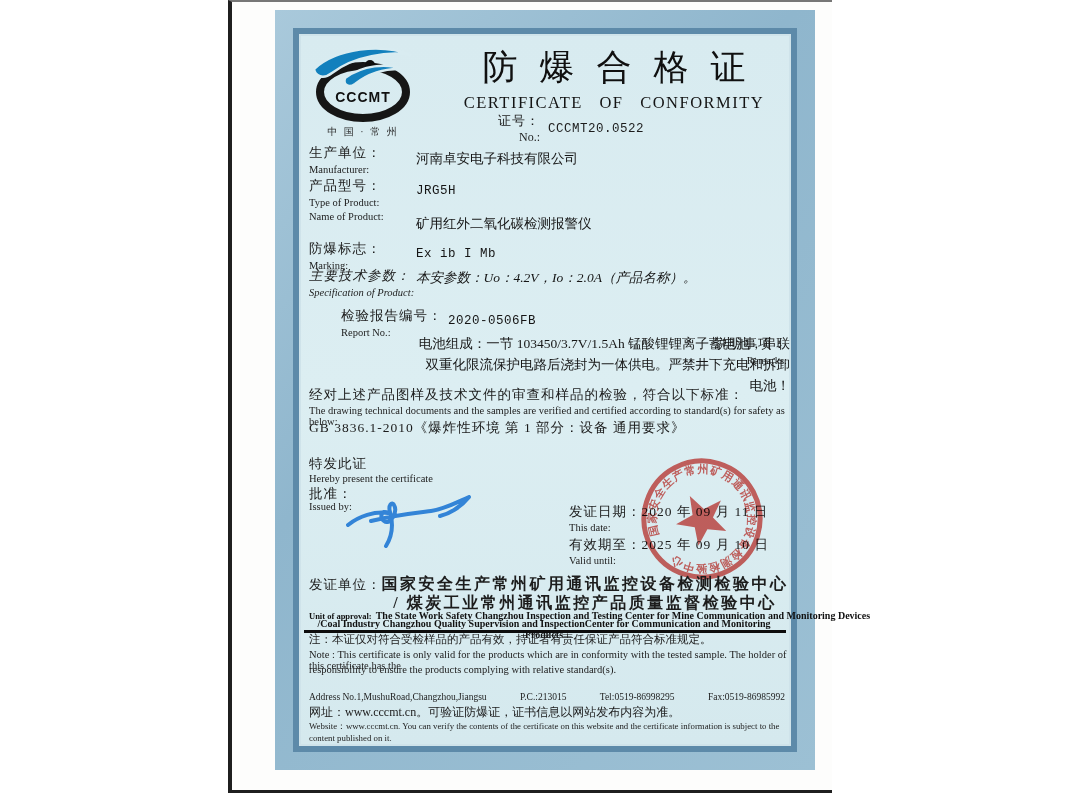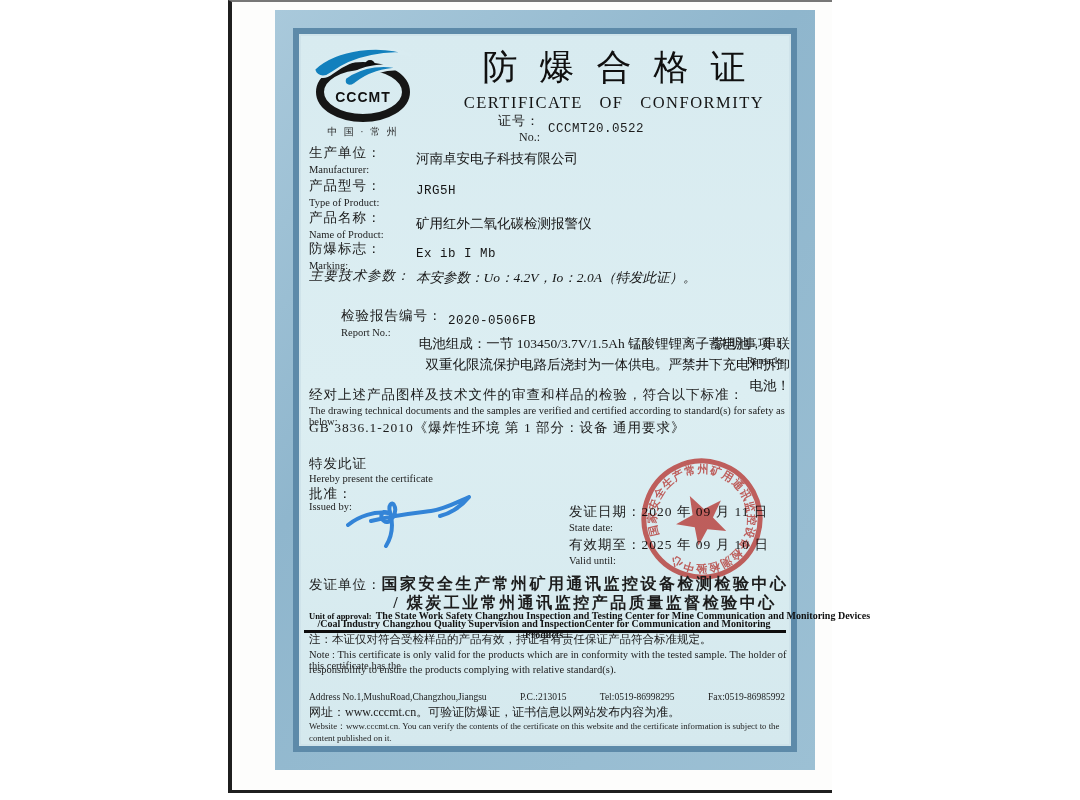--- a/index.html
+++ b/index.html
@@ -81,32 +81,32 @@
           <div class="lab-cn">生产单位：</div>
           <div class="lab-en">Manufacturer:</div>
           <div class="rval val">河南卓安电子科技有限公司</div>
         </div>
         <div class="row" style="top:141px;">
           <div class="lab-cn">产品型号：</div>
           <div class="lab-en">Type of Product:</div>
           <div class="rval val mono">JRG5H</div>
         </div>
         <div class="row" style="top:173px;">
-          <div class="lab-cn">产品名称：</div>
           <div class="lab-en">Name of Product:</div>
           <div class="rval val">矿用红外二氧化碳检测报警仪</div>
         </div>
         <div class="row" style="top:204px;">
           <div class="lab-cn">防爆标志：</div>
           <div class="lab-en">Marking:</div>
           <div class="rval val mono">Ex ib I Mb</div>
         </div>
         <div class="row" style="top:231px;font-style:italic;">
           <div class="lab-cn">主要技术参数：</div>
-          <div class="rval val" style="top:0;">本安参数：Uo：4.2V，Io：2.0A（特发此证）。</div>
+          <div class="lab-en">Specification of Product:</div>
+          <div class="rval val" style="top:0;">本安参数：Uo：4.2V，Io：2.0A（产品名称）。</div>
         </div>
         <div class="row" style="top:271px;margin-left:32px;">
           <div class="lab-cn">检验报告编号：</div>
           <div class="lab-en">Report No.:</div>
           <div class="rval val mono">2020-0506FB</div>
         </div>
         <div class="row" style="top:299px;text-align:right;">
           <div class="lab-cn">说明事项：</div>
           <div class="lab-en">Remarks:</div>
           <div class="rval val" style="top:-2px;">电池组成：一节 103450/3.7V/1.5Ah 锰酸锂锂离子蓄电池，串联双重化限流保护电路后浇封为一体供电。严禁井下充电和拆卸电池！</div>
@@ -122,21 +122,21 @@
         <div class="abs en" style="left:8px;top:465px;">Issued by:</div>
 
         <div class="abs sig" style="left:42px;top:455px;width:135px;height:60px;">
           <svg width="135" height="60" viewBox="0 0 135 60">
             <path d="M5 34 C16 25 32 20 45 22 C39 18 36 26 41 30 C47 35 55 21 51 14 C49 10 45 14 47 21 C51 35 48 47 43 55
                      M28 30 C52 24 72 22 88 20 C102 18 114 11 126 6 C118 16 106 23 97 25" stroke="#2b7fd6" fill="none" stroke-width="4" stroke-linecap="round" stroke-linejoin="round"></path>
           </svg>
         </div>
 
         <div class="abs cn" style="left:268px;top:467px;white-space:nowrap;"><span>发证日期：</span><span>2020 年 09 月 11 日</span></div>
-        <div class="abs en" style="left:268px;top:486px;">State date:</div>
+        <div class="abs en" style="left:268px;top:486px;">This date:</div>
         <div class="abs cn" style="left:268px;top:500px;white-space:nowrap;"><span>有效期至：</span><span>2025 年 09 月 10 日</span></div>
         <div class="abs en" style="left:268px;top:519px;">Valid until:</div>
 
         <div class="abs" style="left:326px;top:408px;width:150px;height:150px;">
           <svg class="stamp" width="150" height="150" viewBox="0 0 150 150">
             <circle cx="75" cy="75" r="58" fill="none" stroke="#d84a45" stroke-width="5"></circle>
             <polygon fill="#d84a45" points="75,49 81.4,67 100.4,67.5 85.3,78.9 90.8,97 75,86.5 59.2,97 64.7,78.9 49.6,67.5 68.6,67"></polygon>
             <defs>
               <path id="stamparc" d="M 75 75 m -46 0 a 46 46 0 1 1 92 0 a 46 46 0 1 1 -92 0" fill="none"></path>
             </defs>

